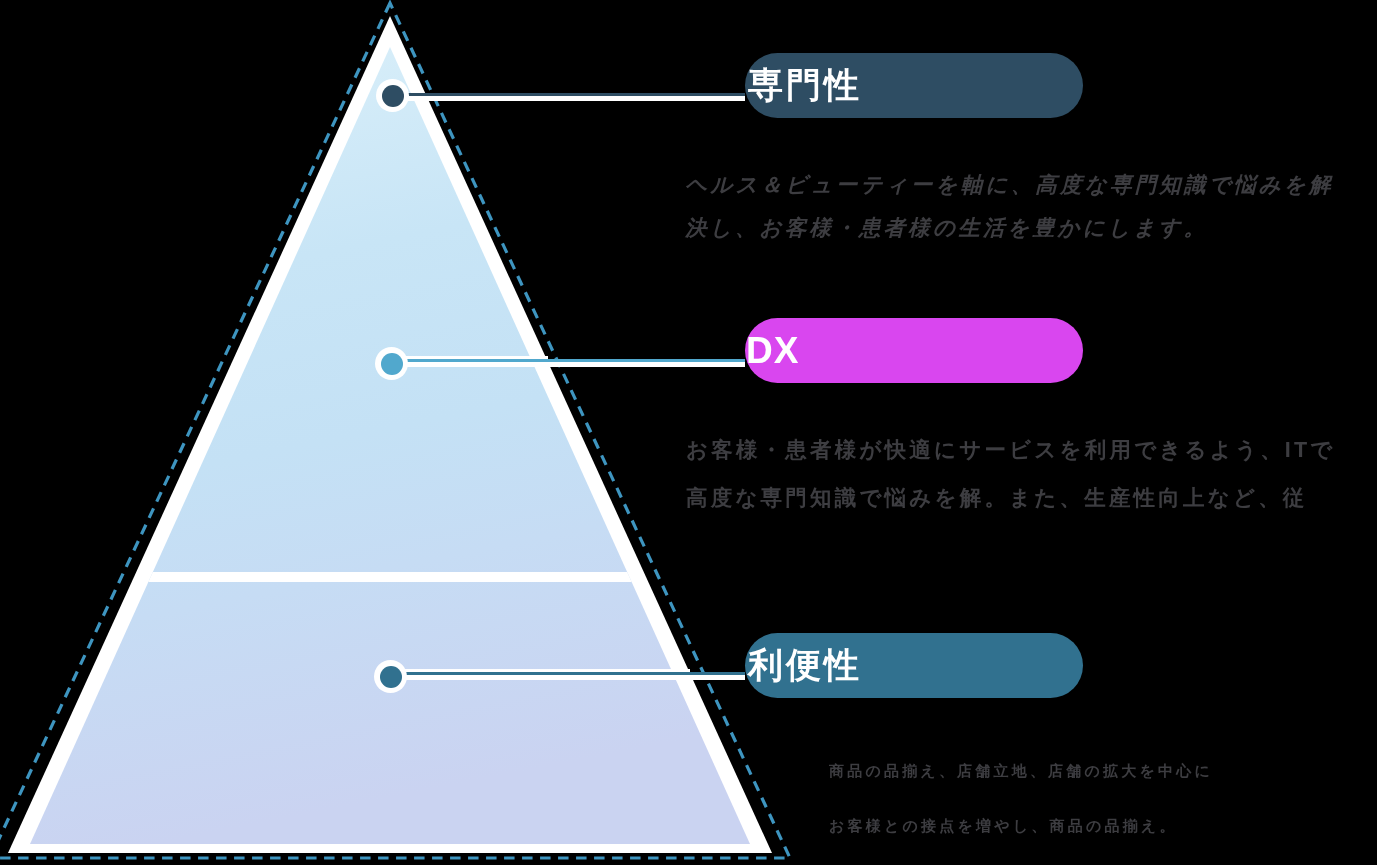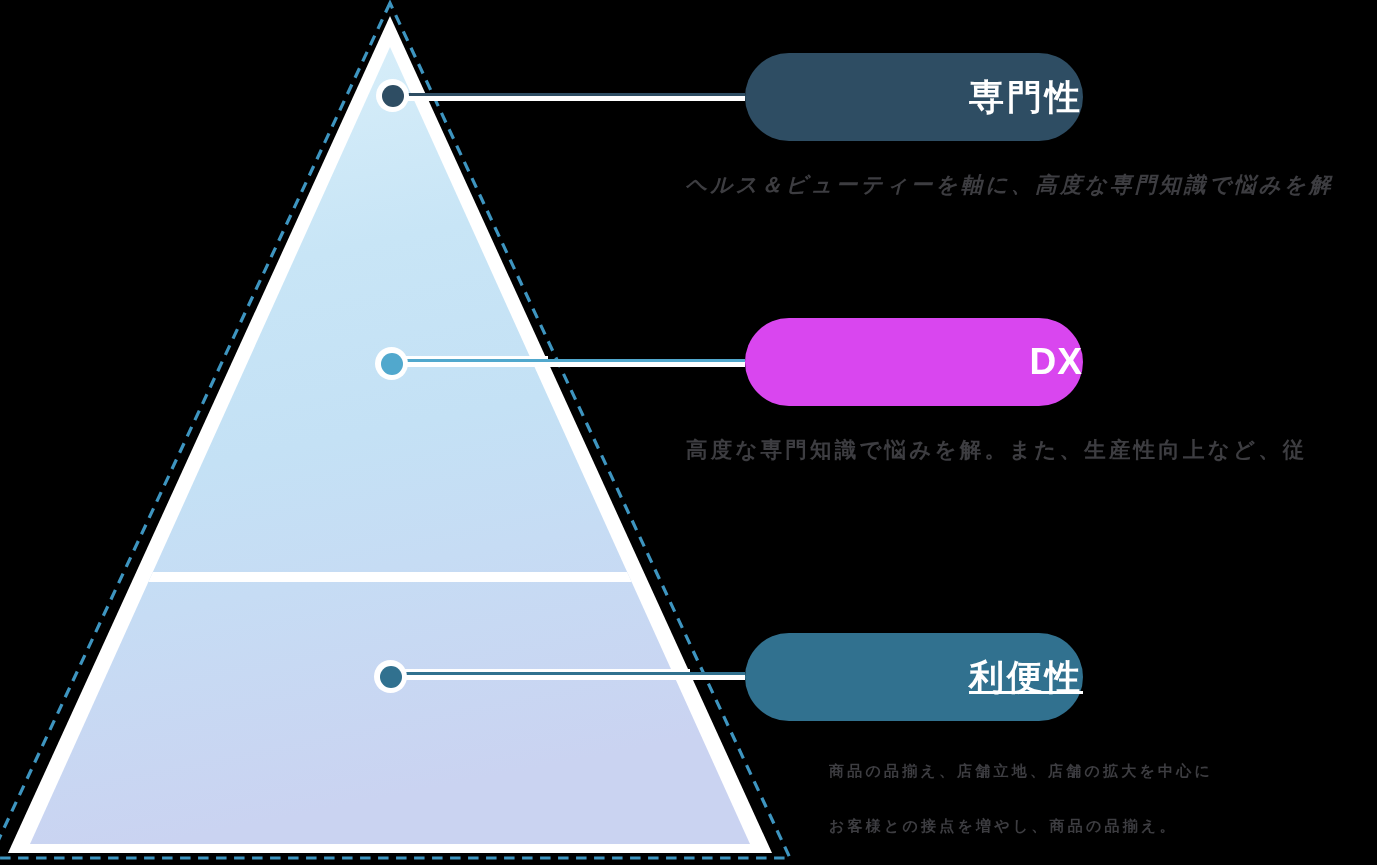--- a/index.html
+++ b/index.html
@@ -9,22 +9,22 @@
   }
   .pyramid-svg{position:absolute;left:0;top:0;z-index:1;}
   .halo{position:absolute;height:11px;background:#ffffff;z-index:2;}
   .connector{position:absolute;height:5px;background:#ffffff;border-top:3px solid #333;z-index:3;}
   .dot{
     position:absolute;width:33px;height:33px;border-radius:50%;background:#ffffff;
     display:flex;align-items:center;justify-content:center;z-index:4;
   }
   .dot-core{width:22px;height:22px;border-radius:50%;background:#333;}
   .pill{
-    position:absolute;left:745px;width:338px;height:88px;border-radius:44px;
-    display:flex;align-items:center;justify-content:flex-end;z-index:5;
+    position:absolute;left:745px;width:338px;height:65px;border-radius:44px;
+    display:flex;align-items:center;justify-content:flex-start;z-index:5;
     color:#ffffff;font-weight:bold;font-size:35px;letter-spacing:3px;text-indent:3px;
   }
   .pill-exp{top:53px;}
   .pill-dx{top:318px;font-size:37px;letter-spacing:1px;text-indent:1px;}
   .pill-conv{top:633px;}
   .desc{
     position:absolute;color:#3d3d41;font-weight:600;font-size:21.5px;
     letter-spacing:3.2px;z-index:2;white-space:nowrap;
   }
   .desc-exp{left:685px;top:164px;line-height:43px;font-style:italic;}
@@ -72,28 +72,30 @@
   <div class="dot" style="left:374px;top:660px;">
     <div class="dot-core" style="background-color: rgb(49, 113, 143);"></div>
   </div>
 
   <div class="pill pill-exp" style="background-color: rgb(46, 77, 99);">
     <span>専門性</span>
   </div>
   <div class="pill pill-dx" style="background-color: #d946ef;">
     <span>DX</span>
   </div>
-  <div class="pill pill-conv" style="background-color: rgb(49, 113, 143); text-decoration: underline;">
+  <div class="pill pill-conv" style="background-color: rgb(49, 113, 143);">
     <span>利便性</span>
   </div>
 
   <div class="desc desc-exp">
     <div>ヘルス＆ビューティーを軸に、高度な専門知識で悩みを解</div>
+    <div>決し、お客様・患者様の生活を豊かにします。</div>
   </div>
   <div class="desc desc-dx">
+    <div>お客様・患者様が快適にサービスを利用できるよう、ITで</div>
     <div>高度な専門知識で悩みを解。また、生産性向上など、従</div>
   </div>
   <div class="desc desc-conv">
     <div>商品の品揃え、店舗立地、店舗の拡大を中心に</div>
     <div>お客様との接点を増やし、商品の品揃え。</div>
   </div>
 
 </div>
 
 </body></html>

